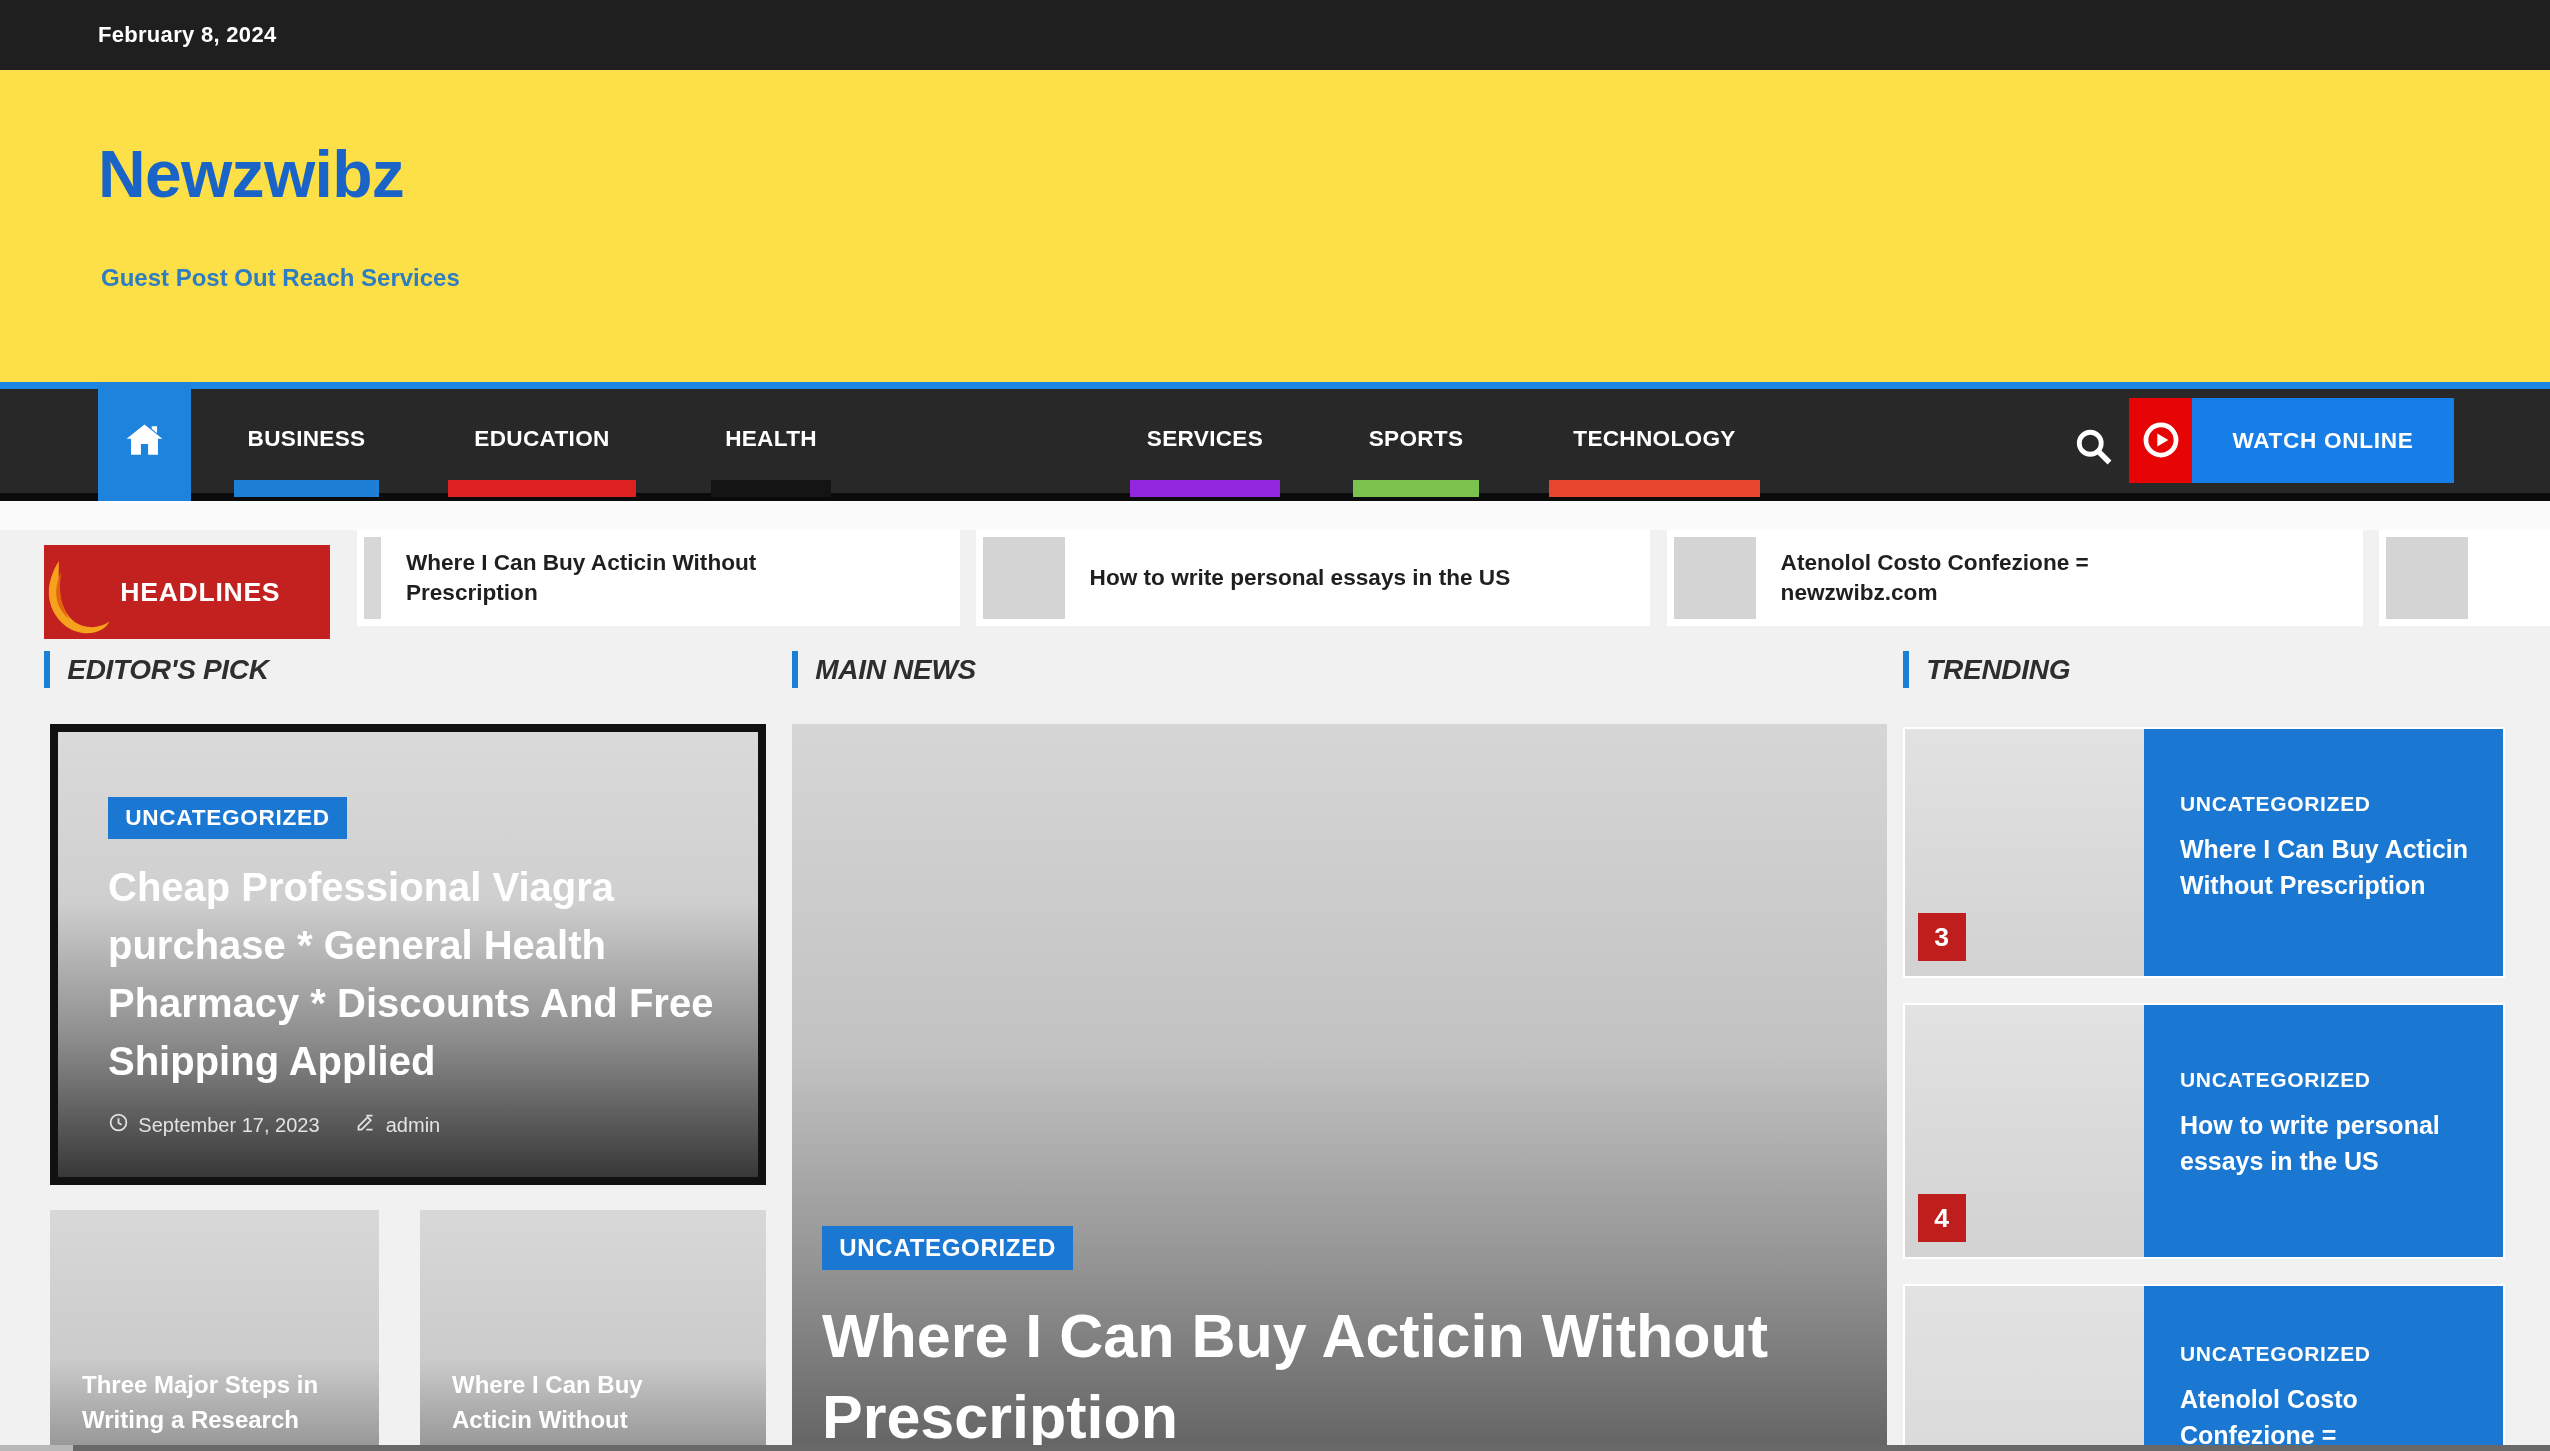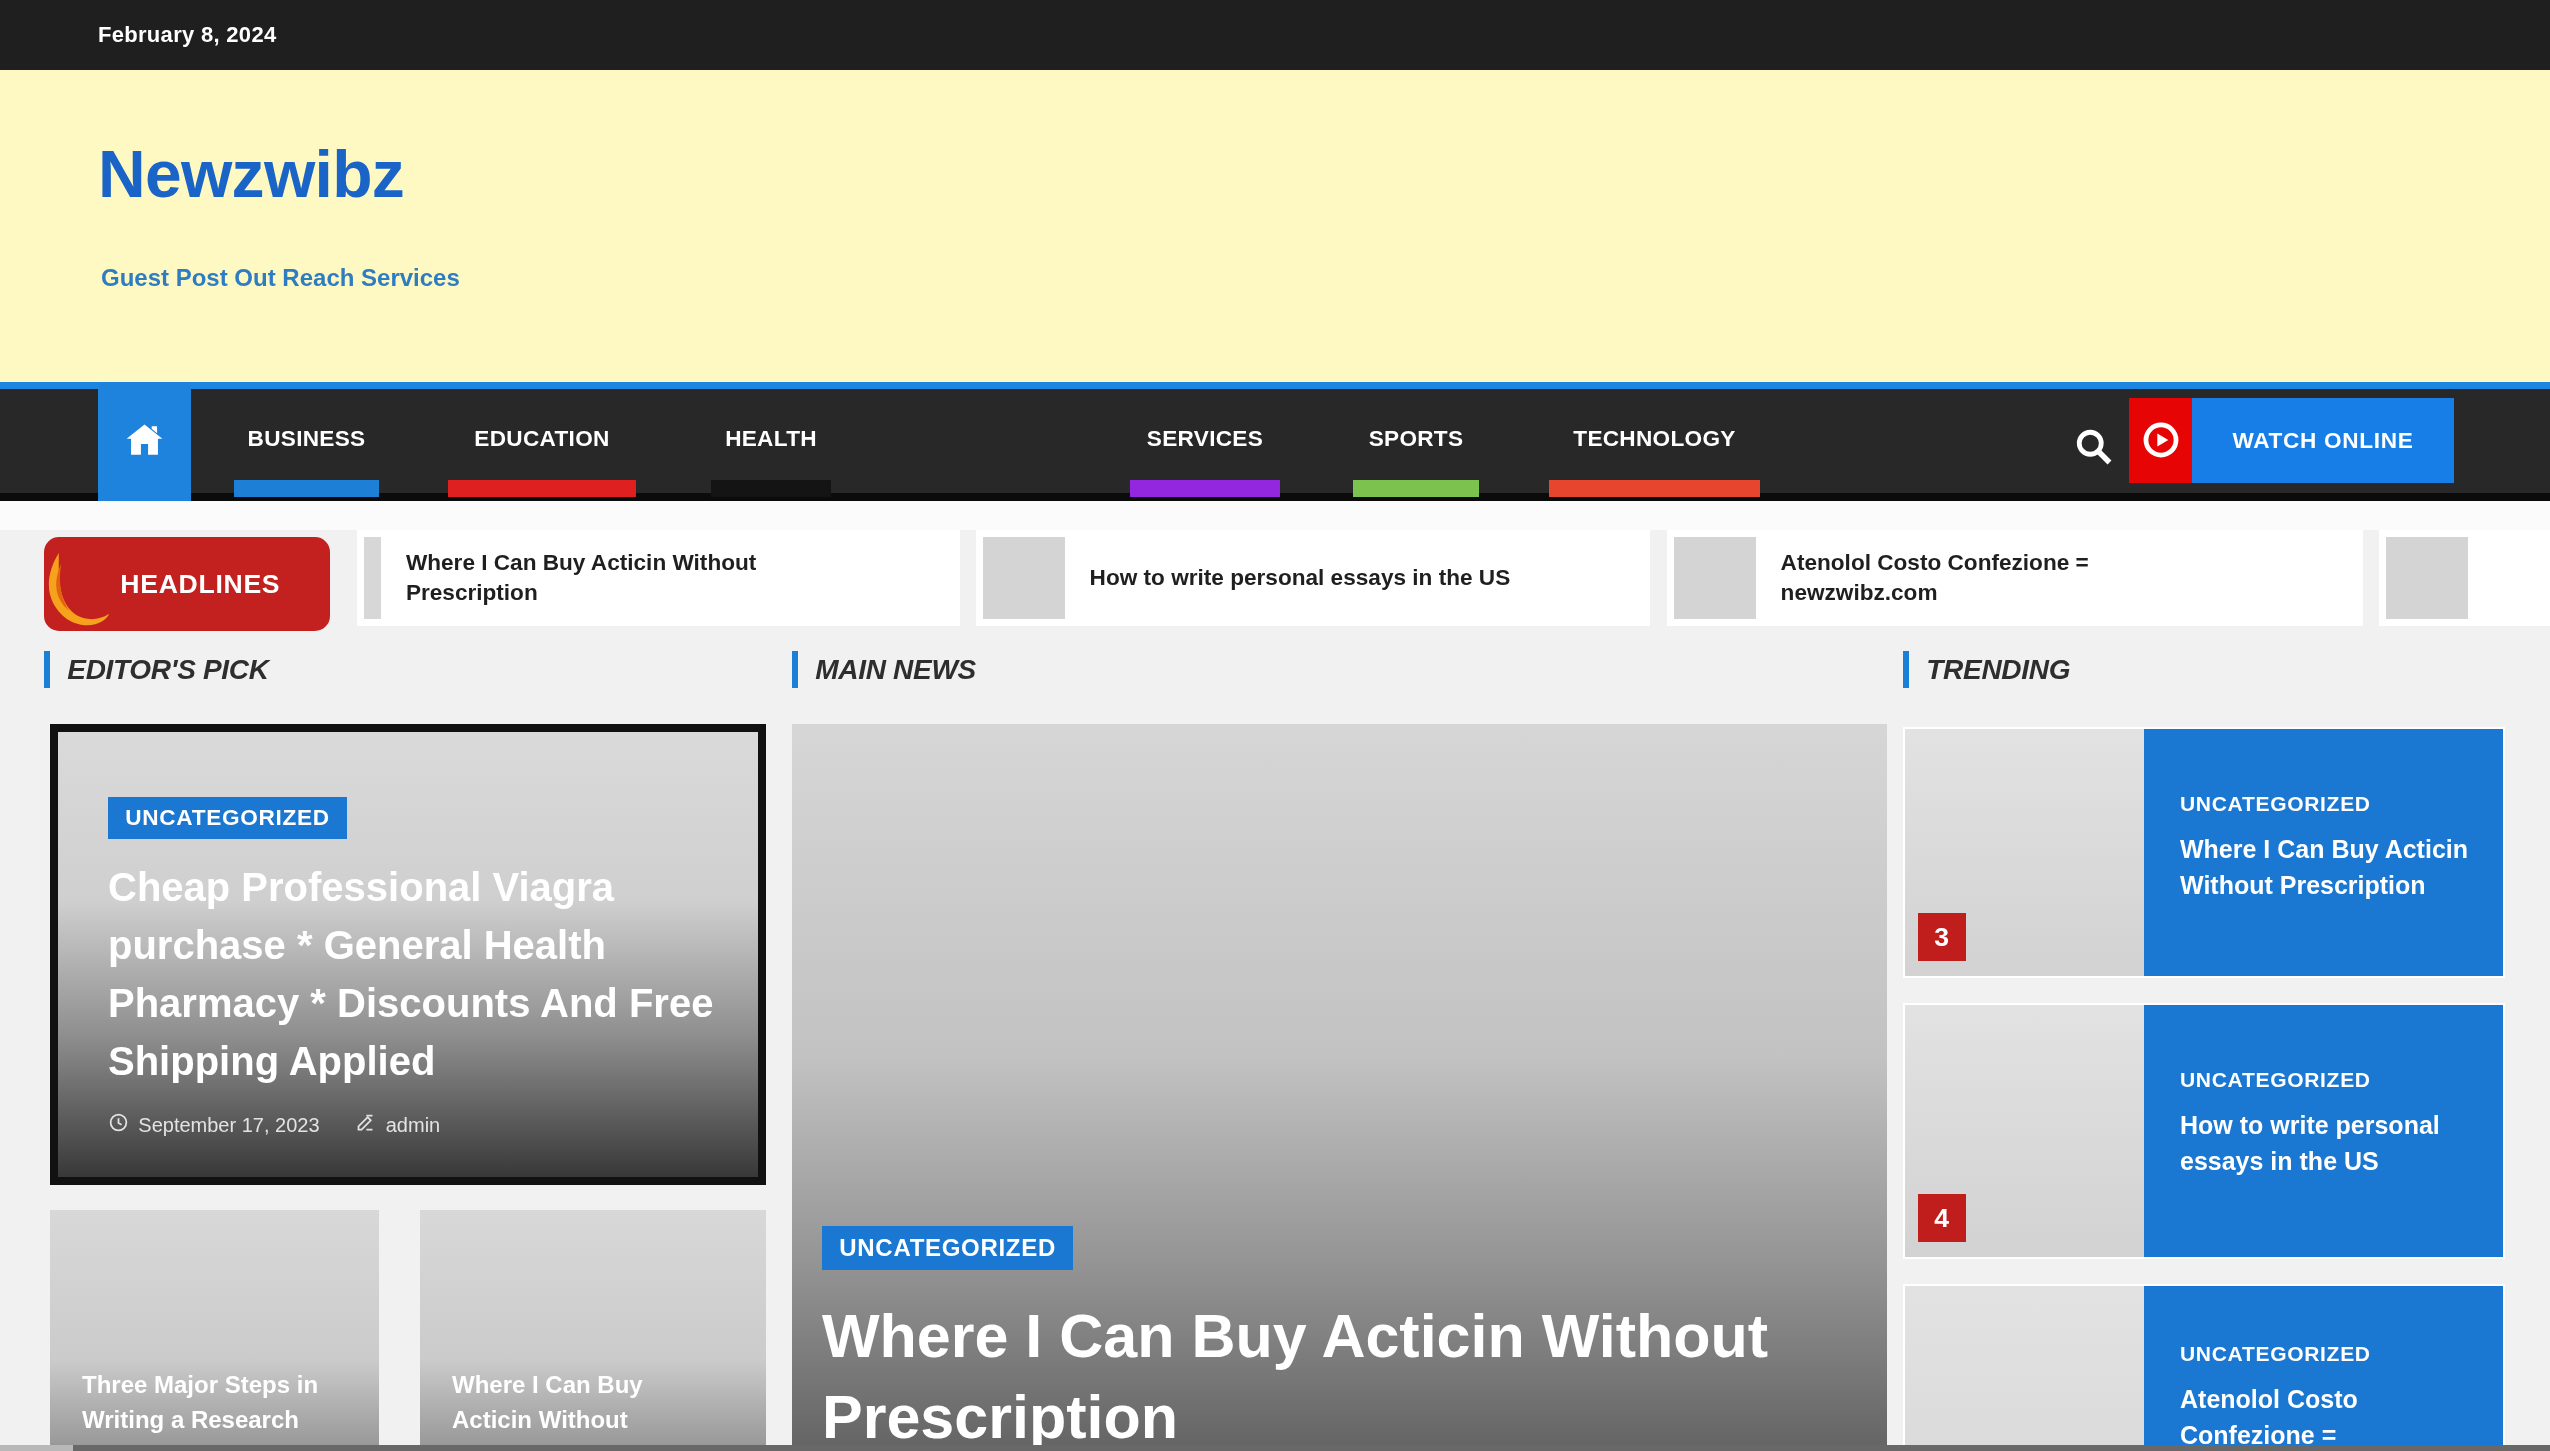--- a/index.html
+++ b/index.html
@@ -5,21 +5,21 @@
   html,body{margin:0;padding:0;background:#ddd;}
   .page{position:relative;width:2550px;height:1452px;overflow:hidden;background:#f1f1f1;
         font-family:"Liberation Sans", sans-serif;}
 
   
   .topbar{position:absolute;left:0;top:0;width:100%;height:70px;background:#1f1f1f;}
   .topbar .date{position:absolute;left:98px;top:0;height:76px;line-height:70px;
                 color:#fff;font-size:22px;font-weight:bold;letter-spacing:0.3px;}
 
   
-  .header{position:absolute;left:0;top:70px;width:100%;height:312px;background:#fef9c3;}
+  .header{position:absolute;left:0;top:70px;width:100%;height:312px;background:#fde047;}
   .site-title{position:absolute;left:98px;top:66px;font-size:66px;font-weight:800;
               color:#1a64c8;letter-spacing:-0.7px;}
   .site-tagline{position:absolute;left:101px;top:194px;font-size:24px;font-weight:600;color:#2e7cc2;}
 
   
   .navbar{position:absolute;left:0;top:382px;width:100%;height:104px;background:#282828;
           border-top:7.3px solid #1d86e0;border-bottom:8px solid #0b0b0b;}
   .home-tab{position:absolute;left:98px;top:-7.3px;width:93px;height:119px;background:#1d83dc;
             display:flex;align-items:center;justify-content:center;z-index:3;}
   .nav-item{position:absolute;top:0;height:104px;text-align:center;}
@@ -28,23 +28,23 @@
   .search-btn{position:absolute;left:2071px;top:35px;width:46px;height:46px;}
   .live-btn{position:absolute;left:2129px;top:9.3px;width:64px;height:85px;background:#e60404;
             display:flex;align-items:center;justify-content:center;}
   .watch-btn{position:absolute;left:2192px;top:9.3px;width:262px;height:85px;background:#167ee6;
              color:#fff;font-size:22.6px;font-weight:bold;letter-spacing:0.7px;text-align:center;
              line-height:85px;}
   .nav-under{position:absolute;left:0;top:501px;width:100%;height:29px;background:#fbfbfb;}
 
   
   .ticker{position:absolute;left:0;top:530px;width:100%;height:100px;}
-  .headlines{position:absolute;left:44px;top:7px;width:286px;height:94px;background:#c32020;
+  .headlines{position:absolute;left:44px;top:15px;width:286px;height:94px;background:#c32020;
              color:#fff;font-size:26.6px;font-weight:bold;letter-spacing:0.7px;
-             display:flex;align-items:center;justify-content:center;padding-left:26.6px;box-sizing:border-box;border-radius:15px;}
+             display:flex;align-items:center;justify-content:center;padding-left:26.6px;box-sizing:border-box;}
   .flame{position:absolute;left:-4px;bottom:-6.6px;}
   .tick-card{position:absolute;top:0;height:96px;background:#fff;display:flex;align-items:center;}
   .tick-thumb{width:82px;height:82px;background:#d4d4d4;margin-left:6.6px;flex:none;}
   .tick-sliver{width:17.3px;height:82px;background:#d7d7d7;margin-left:6.6px;flex:none;}
   .tick-text{margin-left:25px;font-size:22.6px;font-weight:bold;color:#1f1f1f;line-height:1.35;}
 
   
   .section-head{position:absolute;top:651px;height:37px;line-height:37px;border-left:6.6px solid #1b7fd6;
                 padding-left:17.3px;font-size:28px;font-weight:bold;color:#2e2e2e;letter-spacing:-0.3px;font-style:italic;}
 

